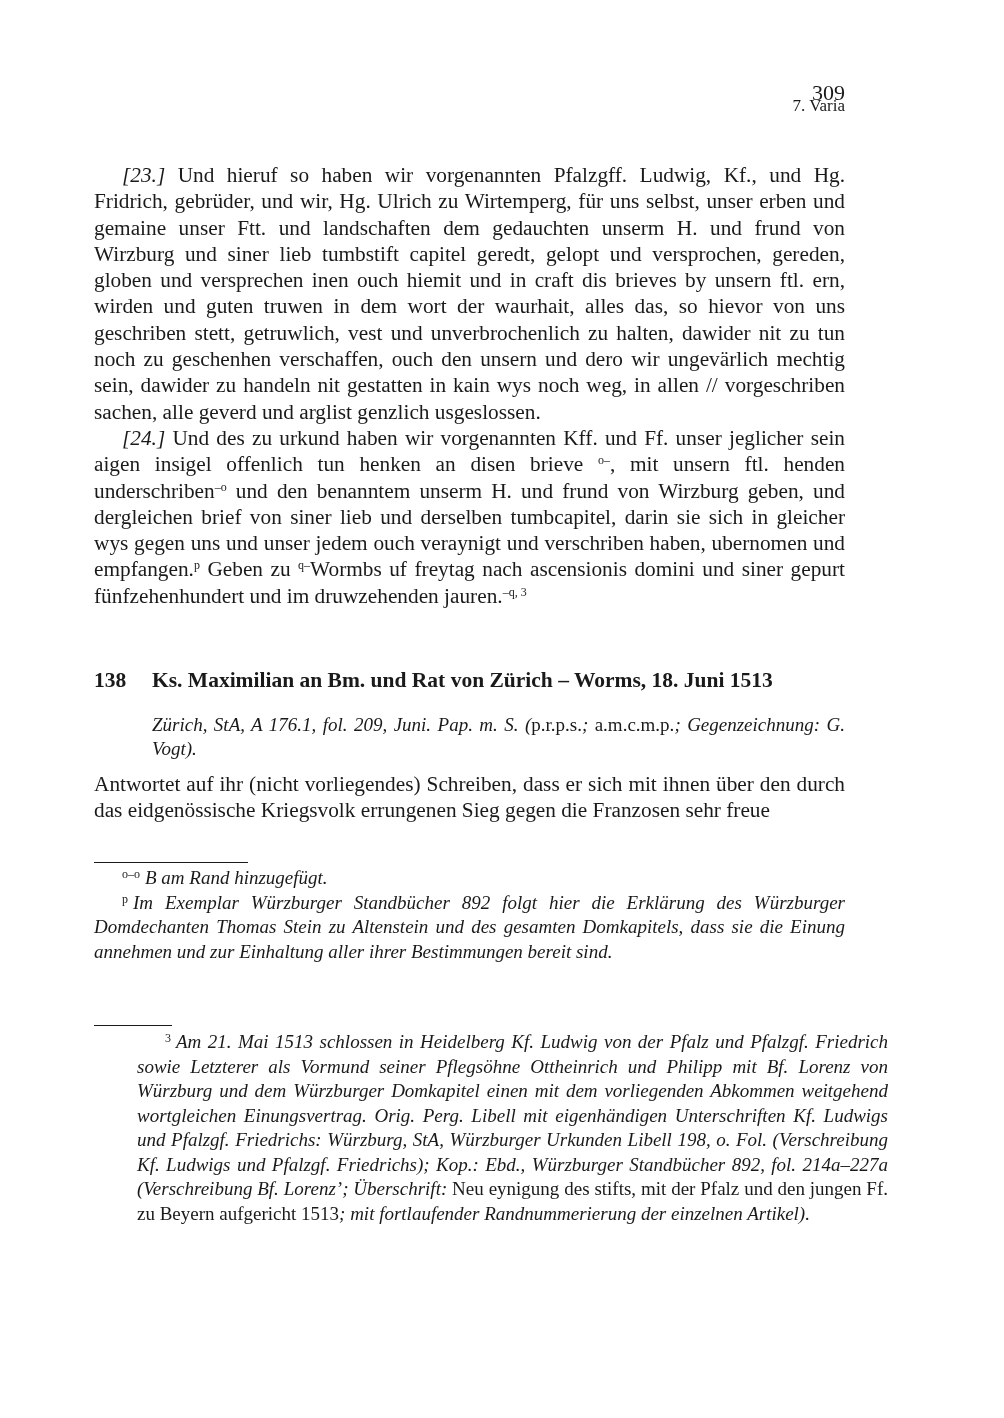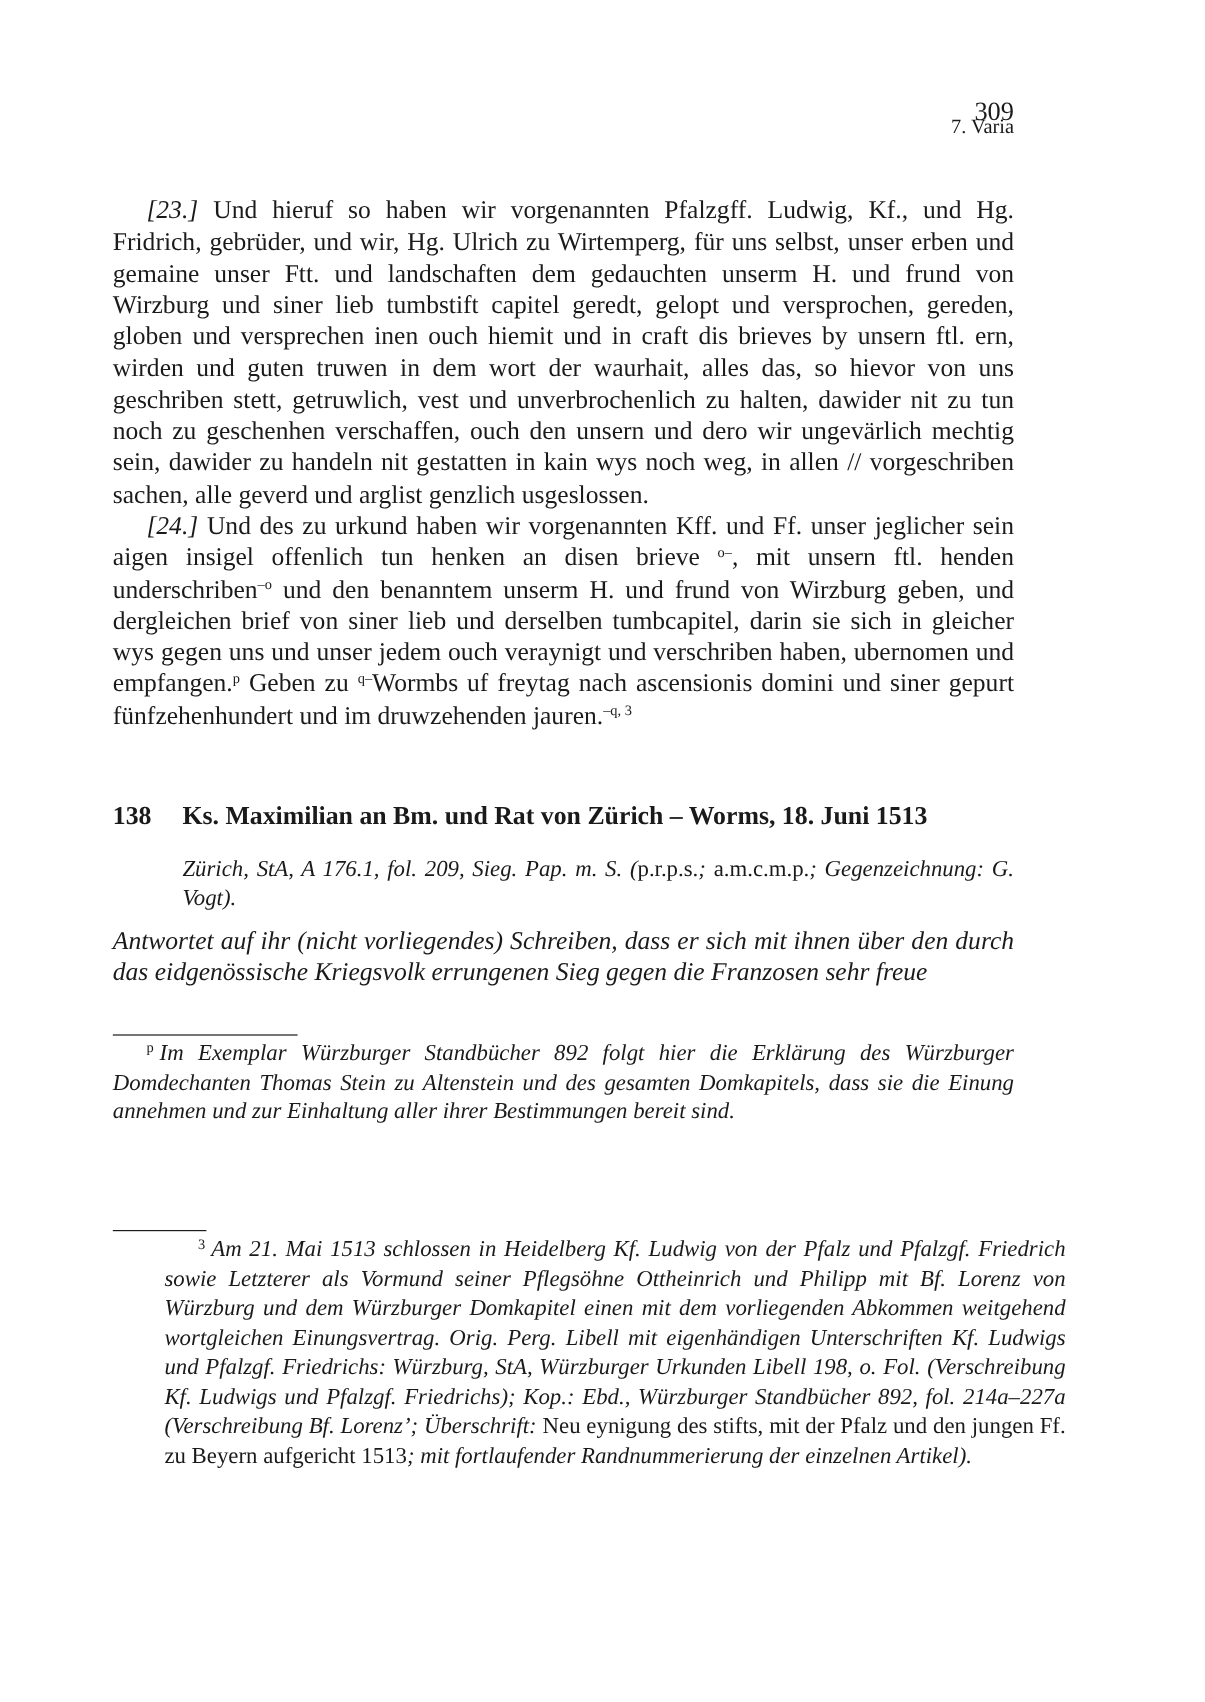--- a/index.html
+++ b/index.html
@@ -27,21 +27,21 @@
       font-size: 21.5px; font-weight: bold; white-space: nowrap;
     }
     .doc-heading .num { display: inline-block; width: 58px; }
     .source {
       position: absolute; top: 713px; left: 58px; width: 693px;
       font-size: 19px; line-height: 24px; font-style: italic; text-align: justify;
     }
     .source .roman { font-style: normal; }
     .regest {
       position: absolute; top: 771px; left: 0; width: 751px;
-      font-size: 21.3px; line-height: 26.3px; font-style: italic; text-align: justify;
+      font-size: 21.3px; line-height: 26.3px; text-align: justify;
     }
     .rule { position: absolute; height: 1px; background: #1a1a1a; }
     .notes {
       position: absolute; left: 0; width: 751px;
       font-size: 19px; line-height: 24.5px; text-align: justify;
     }
     .notes p { margin: 0; text-indent: 28px; }
     .mark { font-size: 12px; vertical-align: 6px; line-height: 0; margin-right: 5px; }
   </style>
 </head>
@@ -56,27 +56,28 @@
 
   <div class="body-text">
     <p><span class="i">[23.]</span><span> Und hieruf so haben wir vorgenannten Pfalzgff. Ludwig, Kf., und Hg. Fridrich, gebrüder, und wir, Hg. Ulrich zu Wirtemperg, für uns selbst, unser erben und gemaine unser Ftt. und landschaften dem gedauchten unserm H. und frund von Wirzburg und siner lieb tumbstift capitel geredt, gelopt und versprochen, gereden, globen und versprechen inen ouch hiemit und in craft dis brieves by unsern ftl. ern, wirden und guten truwen in dem wort der waurhait, alles das, so hievor von uns geschriben stett, getruwlich, vest und unverbrochenlich zu halten, dawider nit zu tun noch zu geschenhen verschaffen, ouch den unsern und dero wir ungevärlich mechtig sein, dawider zu handeln nit gestatten in kain wys noch weg, in allen // vorgeschriben sachen, alle geverd und arglist genzlich usgeslossen.</span></p>
     <p><span class="i">[24.]</span><span> Und des zu urkund haben wir vorgenannten Kff. und Ff. unser jeglicher sein aigen insigel offenlich tun henken an disen brieve </span><span class="sup">o–</span><span>, mit unsern ftl. henden underschriben</span><span class="sup">–o</span><span> und den benanntem unserm H. und frund von Wirzburg geben, und dergleichen brief von siner lieb und derselben tumbcapitel, darin sie sich in gleicher wys gegen uns und unser jedem ouch veraynigt und verschriben haben, ubernomen und empfangen.</span><span class="sup">p</span><span> Geben zu </span><span class="sup">q–</span><span>Wormbs uf freytag nach ascensionis domini und siner gepurt fünfzehenhundert und im druwzehenden jauren.</span><span class="sup">–q, 3</span></p>
   </div>
 
   <div class="doc-heading">
     <span class="num">138</span><span>Ks. Maximilian an Bm. und Rat von Zürich – Worms, 18. Juni 1513</span>
   </div>
 
-  <div class="source"><span>Zürich, StA, A 176.1, fol. 209, Sieg. Pap. m. S. (</span><span class="roman">p.r.p.s.</span><span>; </span><span class="roman">a.m.c.m.p.</span><span>; Gegenzeichnung: G. Vogt).</span></div>
+  <div class="source"><span>Zürich, StA, A 176.1, fol. 209, Juni. Pap. m. S. (</span><span class="roman">p.r.p.s.</span><span>; </span><span class="roman">a.m.c.m.p.</span><span>; Gegenzeichnung: G. Vogt).</span></div>
 
   <div class="regest">Antwortet auf ihr (nicht vorliegendes) Schreiben, dass er sich mit ihnen über den durch das eidgenössische Kriegsvolk errungenen Sieg gegen die Franzosen sehr freue</div>
 
   <div class="rule" style="top:862px; left:0; width:154px;"></div>
 
   <div class="notes" style="top:866px;">
+    <p><span class="mark">o–o</span><span class="i">B am Rand hinzugefügt.</span></p>
     <p><span class="mark">p</span><span class="i">Im Exemplar Würzburger Standbücher 892 folgt hier die Erklärung des Würzburger Domdechanten Thomas Stein zu Altenstein und des gesamten Domkapitels, dass sie die Einung annehmen und zur Einhaltung aller ihrer Bestimmungen bereit sind.</span></p>
   </div>
 
   <div class="rule" style="top:1025px; left:0; width:78px;"></div>
 
   <div class="notes" style="top:1030px;margin-left:43px;">
     <p><span class="mark">3</span><span class="i">Am 21. Mai 1513 schlossen in Heidelberg Kf. Ludwig von der Pfalz und Pfalzgf. Friedrich sowie Letzterer als Vormund seiner Pflegsöhne Ottheinrich und Philipp mit Bf. Lorenz von Würzburg und dem Würzburger Domkapitel einen mit dem vorliegenden Abkommen weitgehend wortgleichen Einungsvertrag. Orig. Perg. Libell mit eigenhändigen Unterschriften Kf. Ludwigs und Pfalzgf. Friedrichs: Würzburg, StA, Würzburger Urkunden Libell 198, o. Fol. (Verschreibung Kf. Ludwigs und Pfalzgf. Friedrichs); Kop.: Ebd., Würzburger Standbücher 892, fol. 214a–227a (Verschreibung Bf. Lorenz’; Überschrift:</span><span> Neu eynigung des stifts, mit der Pfalz und den jungen Ff. zu Beyern aufgericht 1513</span><span class="i">; mit fortlaufender Randnummerierung der einzelnen Artikel).</span></p>
   </div>
 
 </div>

